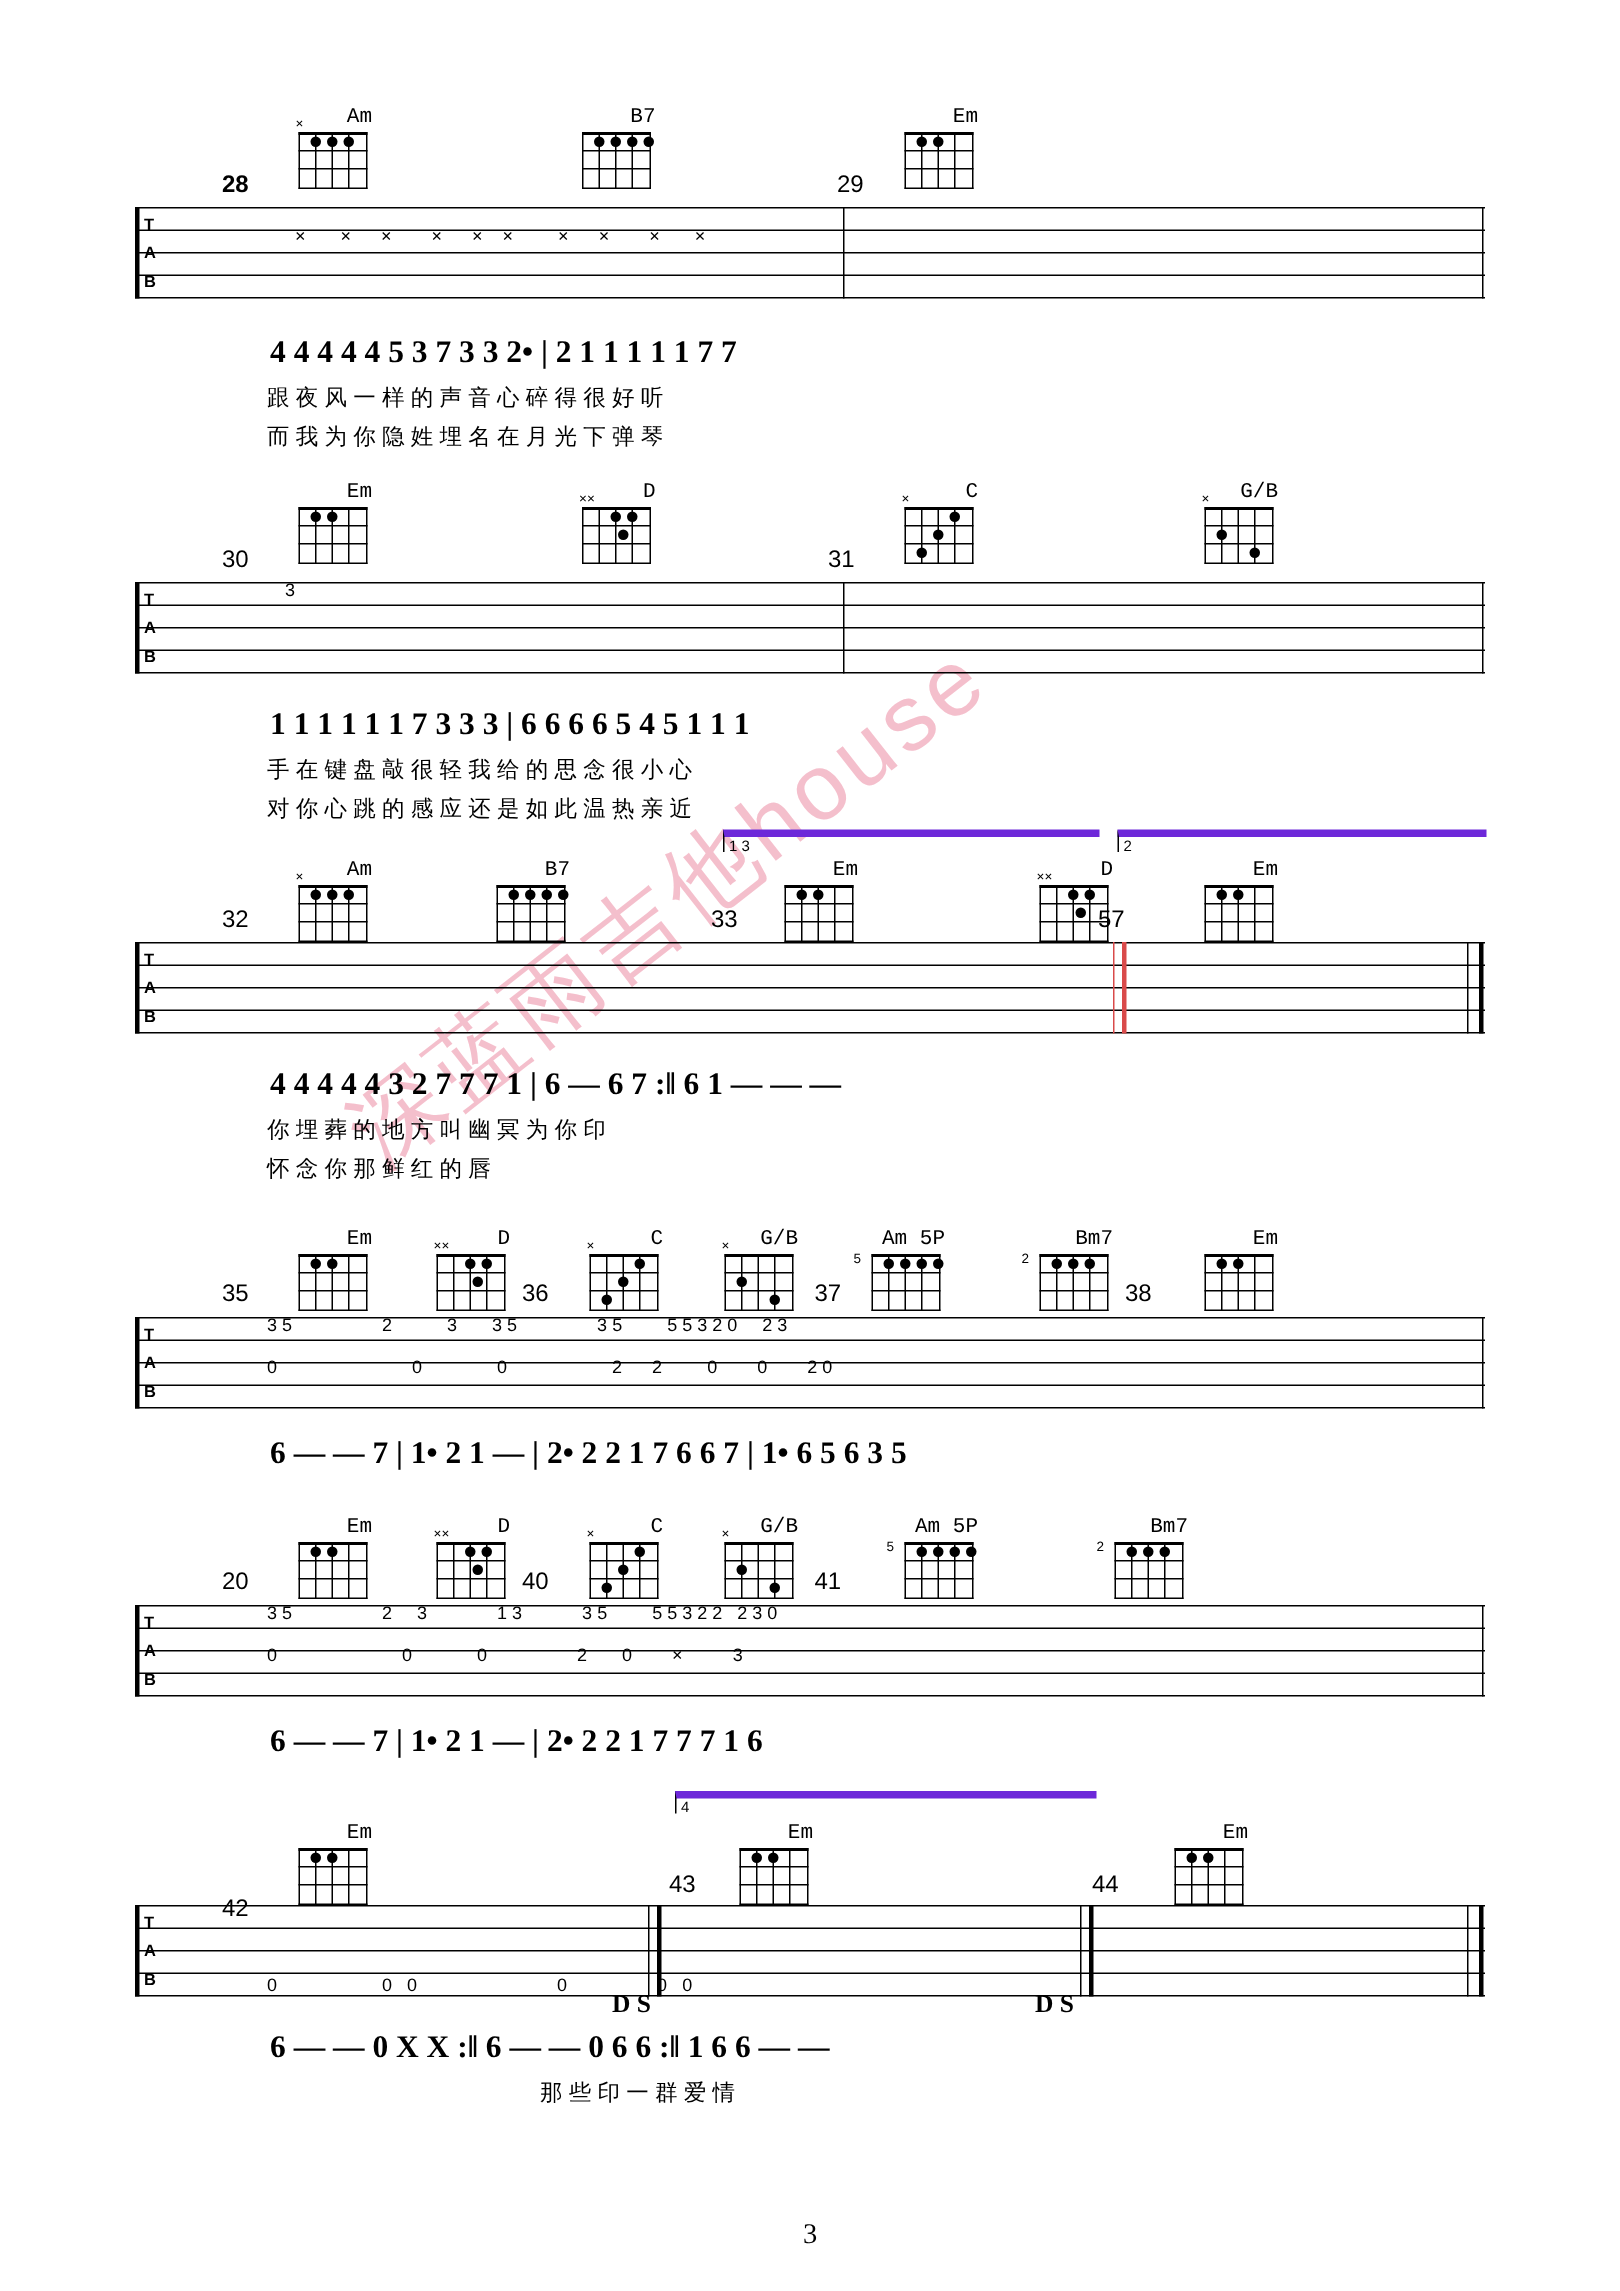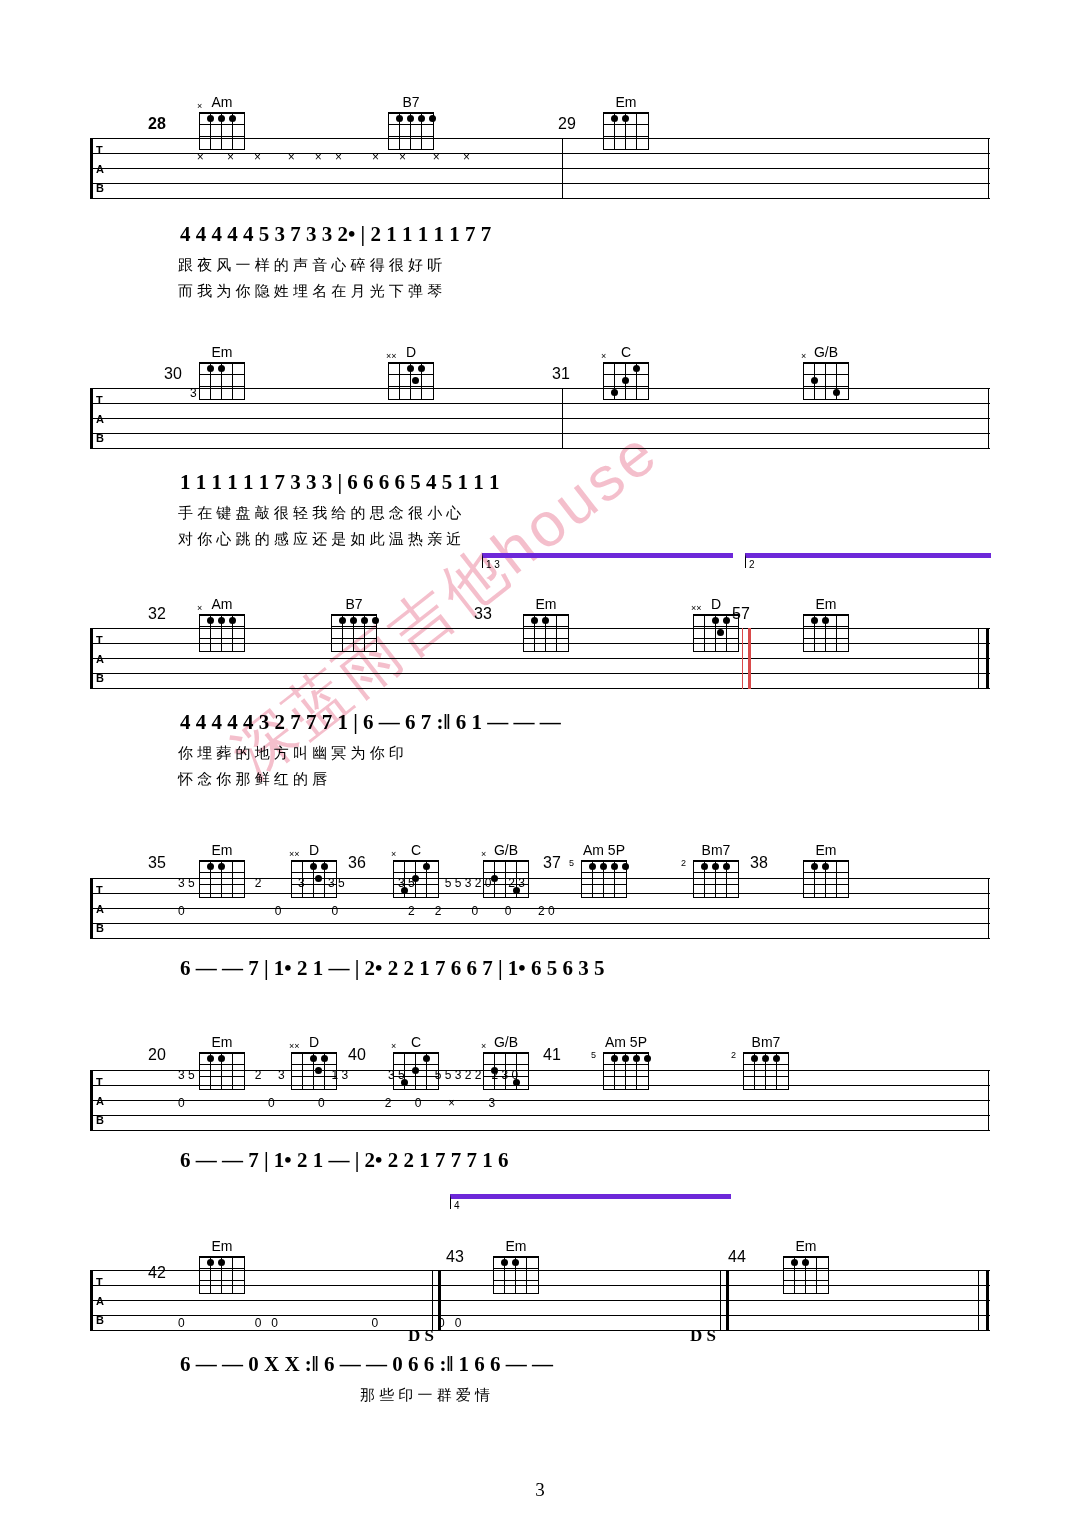--- a/index.html
+++ b/index.html
@@ -26,22 +26,22 @@
   .staff .bar{position:absolute;top:0;width:1px;height:61px;background:#000;}
   .staff .bar.thick{width:3px;}
   .tabmark{position:absolute;left:95px;top:2px;font-size:11px;font-weight:bold;
     font-family:"Liberation Sans",sans-serif;line-height:19px;letter-spacing:0;}
   .tabmark span{display:block;}
 
   .measnum{position:absolute;font-size:16px;font-family:"Liberation Sans",sans-serif;}
 
   
   .chord{position:absolute;width:52px;}
-  .chord .nm{font-size:14px;font-family:Liberation Sans, sans-serif;text-align:center;
-    margin-bottom:2px;letter-spacing:0;margin-top:24px;}
+  .chord .nm{font-size:14px;font-family:Liberation Mono, monospace;text-align:right;
+    margin-bottom:2px;letter-spacing:0;}
   .chord .grid{position:relative;width:46px;height:38px;margin:0 auto;}
   .chord .grid .h{position:absolute;left:0;width:46px;height:1px;background:#000;}
   .chord .grid .h0{top:0;height:2px;}
   .chord .grid .h1{top:12px}
   .chord .grid .h2{top:24px}
   .chord .grid .h3{top:37px}
   .chord .grid .v{position:absolute;top:0;width:1px;height:38px;background:#000;}
   .chord .dot{position:absolute;width:7px;height:7px;border-radius:50%;background:#000;}
   .chord .fx{position:absolute;left:-12px;top:-2px;font-size:9px;font-family:"Liberation Sans",sans-serif;}
   .chord .mut{position:absolute;top:-11px;font-size:9px;font-family:"Liberation Sans",sans-serif;}
@@ -216,21 +216,21 @@
           <div class="v" style="left:11px"></div>
         <div class="v" style="left:22px"></div>
           <div class="v" style="left:33px"></div>
         <div class="v" style="left:45px"></div>
         <div class="dot" style="left:8px;top:15px"></div>
           <div class="dot" style="left:30px;top:27px"></div>
         <div class="mut" style="left:-2px;">×</div>
       </div>
     </div>
 
-    <div class="measnum" style="left:148px;top:45px;margin-left:16px;">30</div>
+    <div class="measnum" style="left:148px;top:45px;">30</div>
     <div class="measnum" style="left:552px;top:45px;">31</div>
 
     <div class="staff" style="top:68px;">
       <div class="ln"></div>
         <div class="ln"></div>
         <div class="ln"></div>
         <div class="ln"></div>
         <div class="ln"></div>
       <div class="bar thick" style="left:0"></div>
       <div class="bar" style="left:472px"></div>

